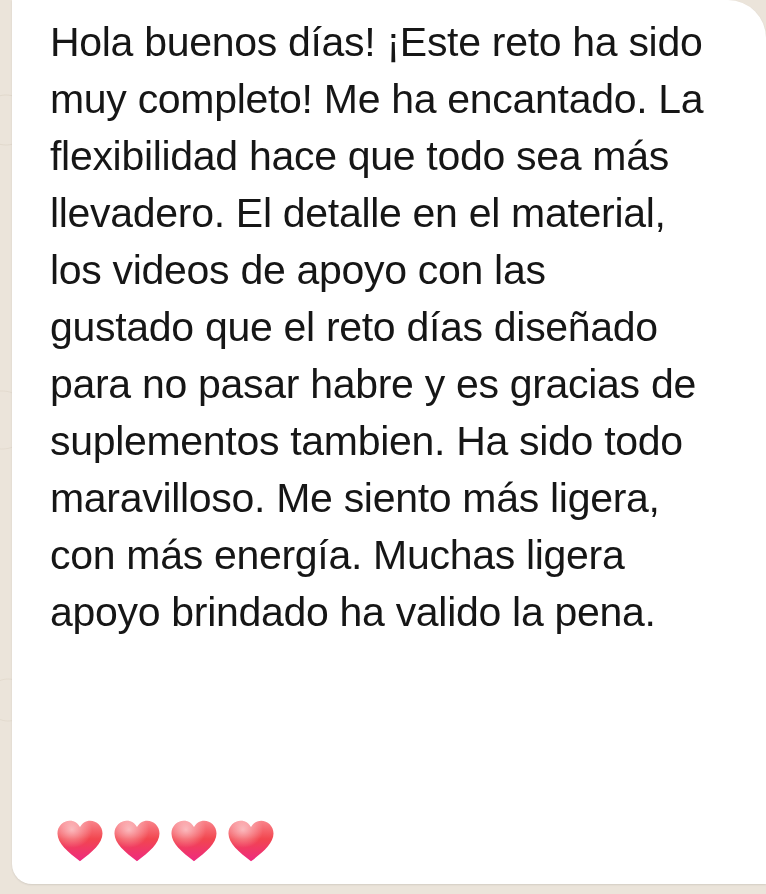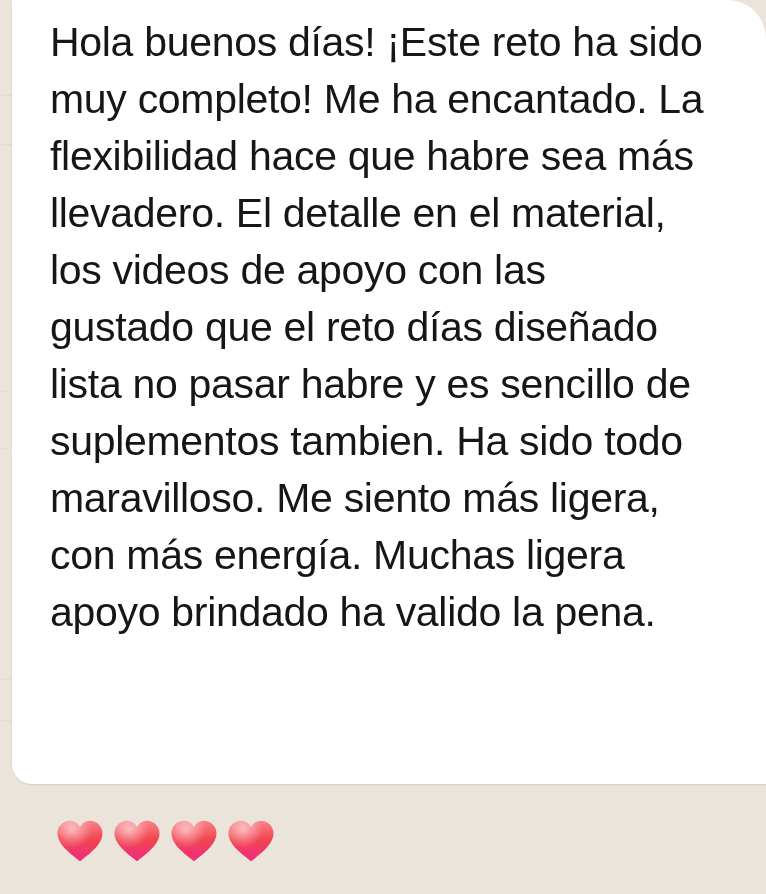--- a/index.html
+++ b/index.html
@@ -27,21 +27,21 @@
     position: absolute; inset: 0;
     background:
       radial-gradient(circle 26px at 6px 120px, transparent 24px, rgba(180,165,140,0.18) 25px, transparent 26px),
       radial-gradient(circle 30px at 2px 420px, transparent 28px, rgba(180,165,140,0.15) 29px, transparent 30px),
       radial-gradient(circle 22px at 8px 700px, transparent 20px, rgba(180,165,140,0.15) 21px, transparent 22px);
     pointer-events: none;
   }
   .bubble {
     position: absolute;
     left: 12px; top: 0;
-    width: 754px; height: 784px;
+    width: 754px; height: 884px;
     background: var(--bubble);
     border-radius: 0 38px 0 20px;
     box-shadow: 0 1px 2px rgba(0,0,0,0.10);
   }
   .msg-text {
     position: absolute;
     left: 38px; top: 14px;
     color: var(--text);
     font-size: 41px;
     line-height: 57px;
@@ -59,25 +59,25 @@
   .heart svg { display: block; width: 100%; height: 100%; }
 </style>
 </head>
 <body>
 
 <div class="canvas">
   <div class="bubble">
     <div class="msg-text">
       <div class="msg-line">Hola buenos días! ¡Este reto ha sido</div>
       <div class="msg-line">muy completo! Me ha encantado. La</div>
-      <div class="msg-line">flexibilidad hace que habre sea más</div>
+      <div class="msg-line">flexibilidad hace que todo sea más</div>
       <div class="msg-line">llevadero. El detalle en el material,</div>
       <div class="msg-line">los videos de apoyo con las</div>
       <div class="msg-line">gustado que el reto días diseñado</div>
-      <div class="msg-line">lista no pasar habre y es sencillo de</div>
+      <div class="msg-line">para no pasar habre y es gracias de</div>
       <div class="msg-line">suplementos tambien. Ha sido todo</div>
       <div class="msg-line">maravilloso. Me siento más ligera,</div>
       <div class="msg-line">con más energía. Muchas ligera</div>
       <div class="msg-line">apoyo brindado ha valido la pena.</div>
     </div>
     <div class="hearts-row">
   <span class="heart">
     <svg viewBox="0 0 32 29" xmlns="http://www.w3.org/2000/svg">
       <defs>
         <linearGradient id="heartGrad" x1="0" y1="0" x2="0" y2="1">

